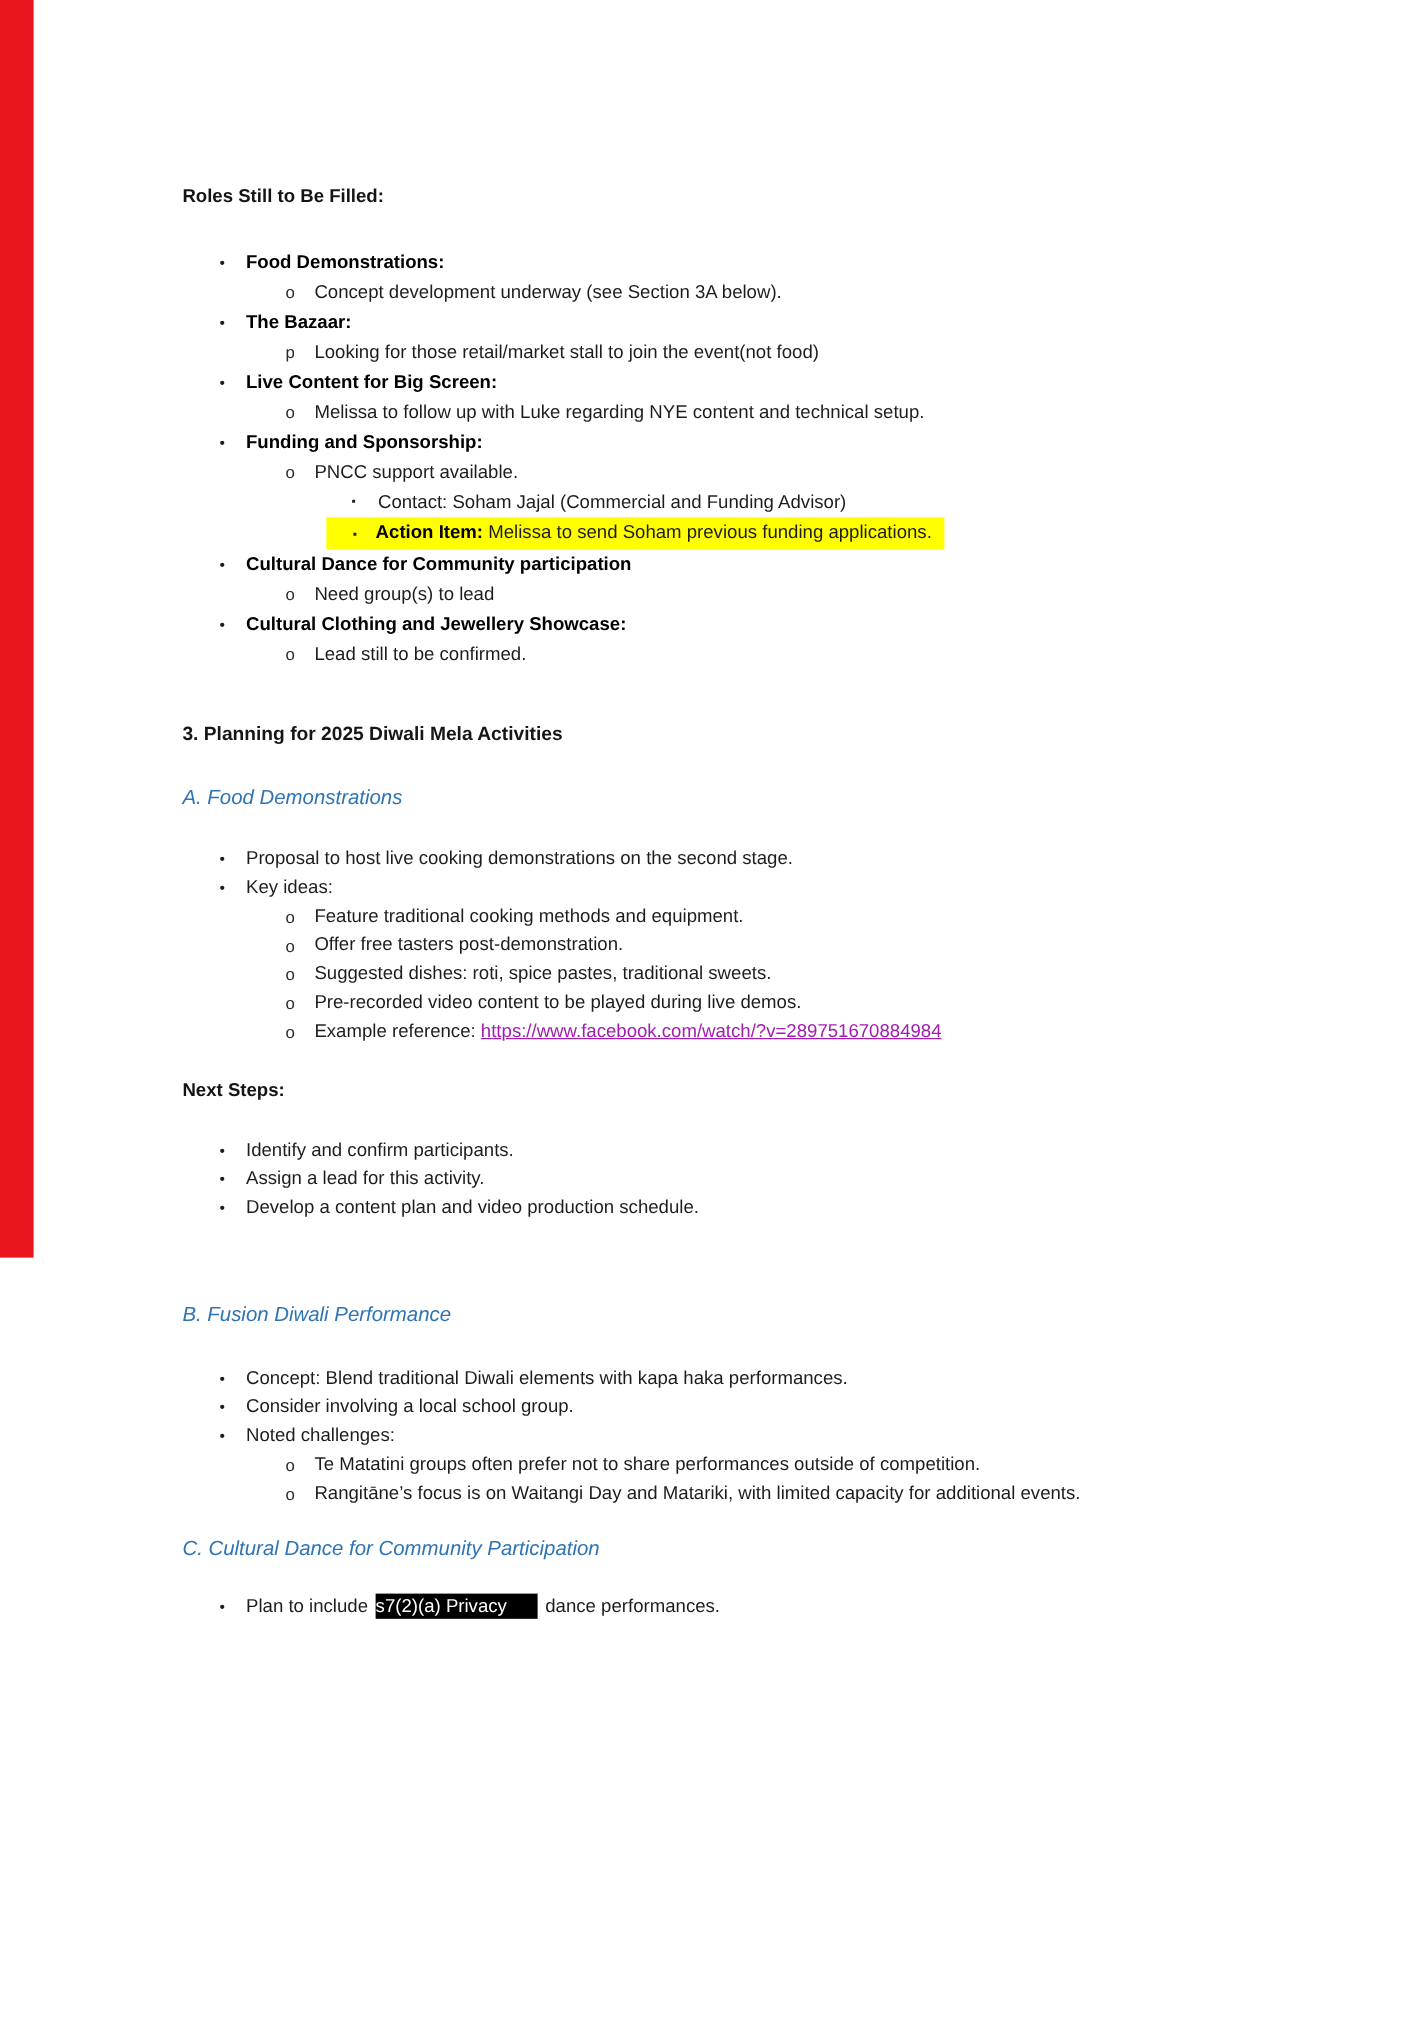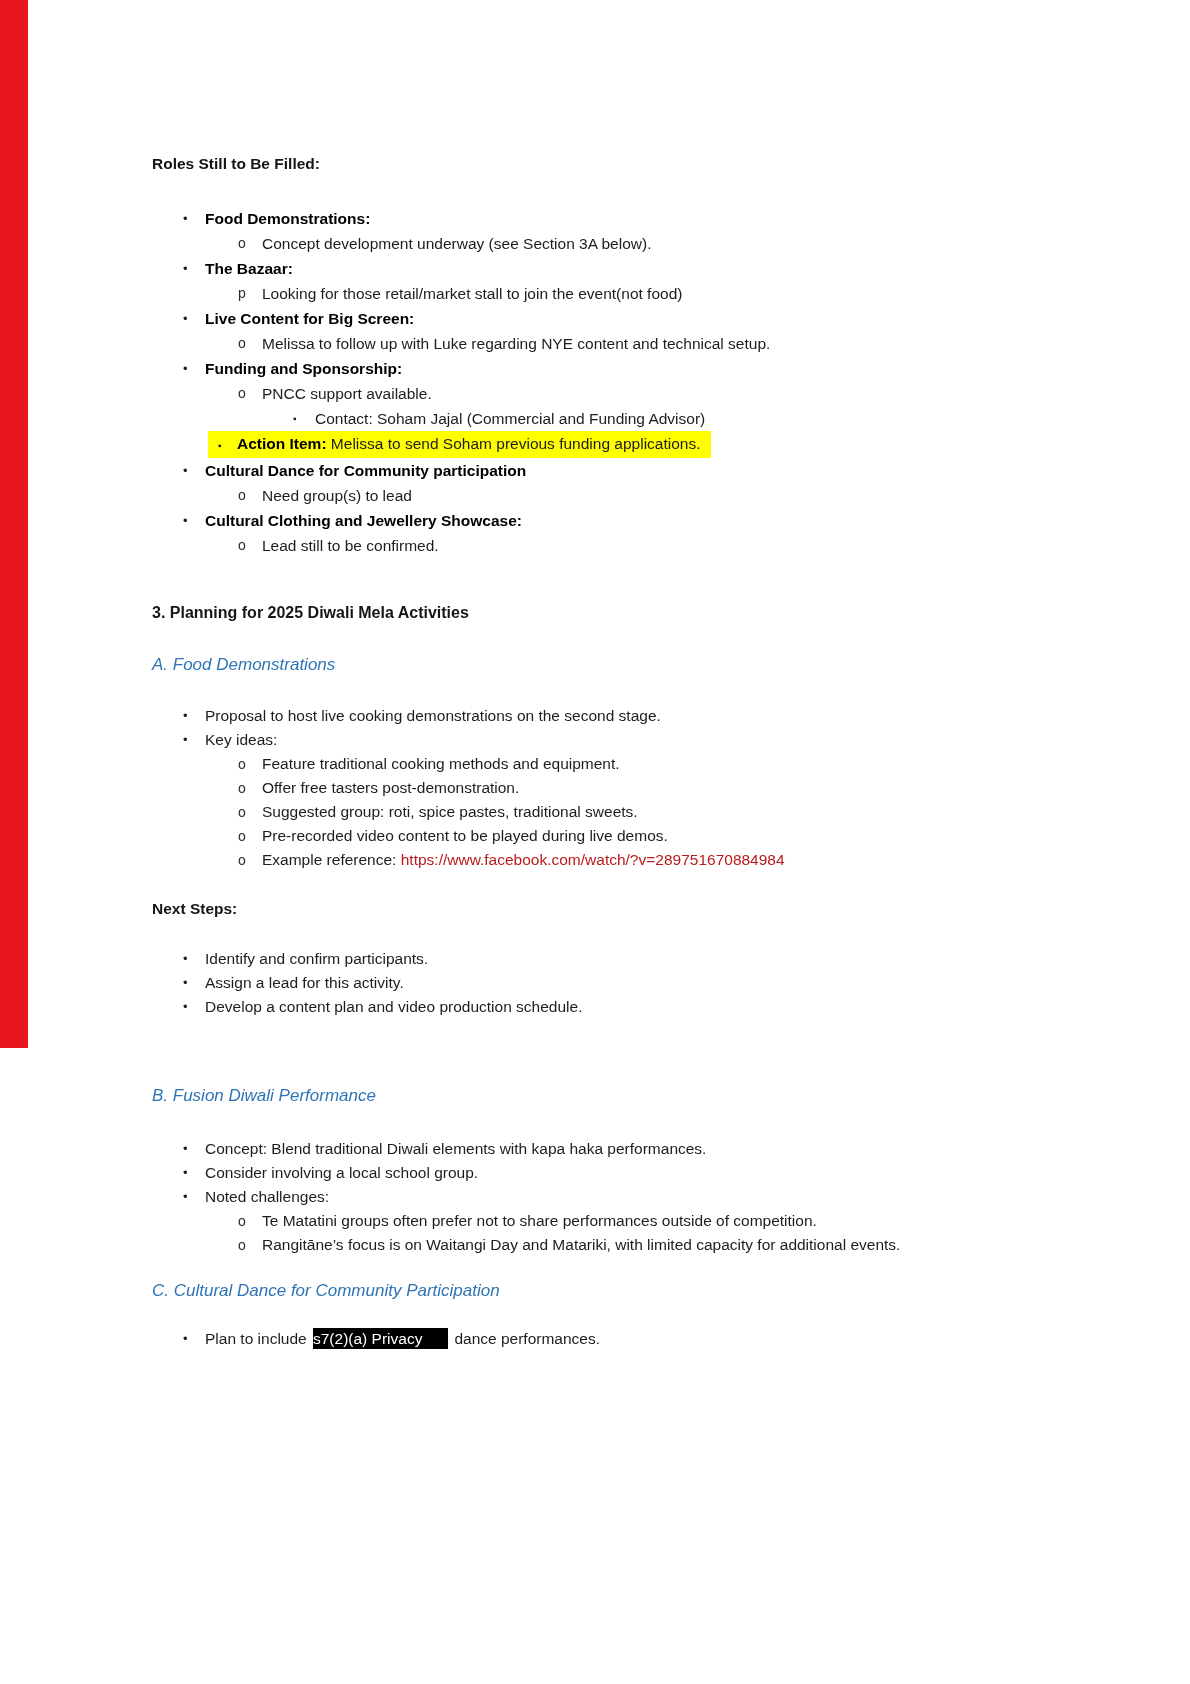--- a/index.html
+++ b/index.html
@@ -42,22 +42,22 @@
   .l1 { padding-left: 53px; }
   .l1 > .marker { position: absolute; left: 31px; top: 0; font-size: 13px; }
   .l2 { padding-left: 110px; }
   .l2 > .marker { position: absolute; left: 86px; top: 0; font-size: 14px; color: #2b2b2b; }
   .l3 { padding-left: 163px; }
   .l3 > .marker { position: absolute; left: 141px; top: 0; font-size: 10px; }
 
   .hl3 {
     display: inline-block;
     background: #ffff00;
-    margin-left: 56px;
-    padding: 0 10px 0 10px;
+    margin-left: 120px;
+    padding: 0 10px 0 22px;
   }
   .hl3 .m3 { display: inline-block; width: 19px; font-size: 10px; }
 
   .hl1 {
     display: inline-block;
     background: #ffff00;
     margin-left: -6px;
     padding: 0 12px 0 6px;
   }
   .hl1 .m1 { display: inline-block; margin-left: 25px; width: 22px; font-size: 13px; }
@@ -77,21 +77,21 @@
   }
   .subA { margin-top: 26px; }
   .listA { margin-top: 28px; }
   .next-h { margin-top: 25px; font-weight: 700; color: #141414; }
   .next-list { margin-top: 26px; }
   .subB { margin-top: 66px; }
   .listB { margin-top: 30px; }
   .subC { margin-top: 23px; }
   .listC { margin-top: 25px; }
 
-  a.link { color: #b91c1c; cursor: pointer; }
+  a.link { color: #a21caf; text-decoration: underline; cursor: pointer; }
 
   .redaction {
     display: inline-block;
     background: #000000;
     color: #ffffff;
     padding: 0 26px 0 0;
     margin: 0 6px 0 2px;
     line-height: 21px;
   }
 </style>
@@ -179,21 +179,21 @@
       <div class="li l2">
         <span class="marker">o</span>
         <span>Feature traditional cooking methods and equipment.</span>
       </div>
       <div class="li l2">
         <span class="marker">o</span>
         <span>Offer free tasters post-demonstration.</span>
       </div>
       <div class="li l2">
         <span class="marker">o</span>
-        <span>Suggested group: roti, spice pastes, traditional sweets.</span>
+        <span>Suggested dishes: roti, spice pastes, traditional sweets.</span>
       </div>
       <div class="li l2">
         <span class="marker">o</span>
         <span>Pre-recorded video content to be played during live demos.</span>
       </div>
       <div class="li l2">
         <span class="marker">o</span>
         <span>Example reference: </span><a class="link">https://www.facebook.com/watch/?v=289751670884984</a>
       </div>
     </div>

